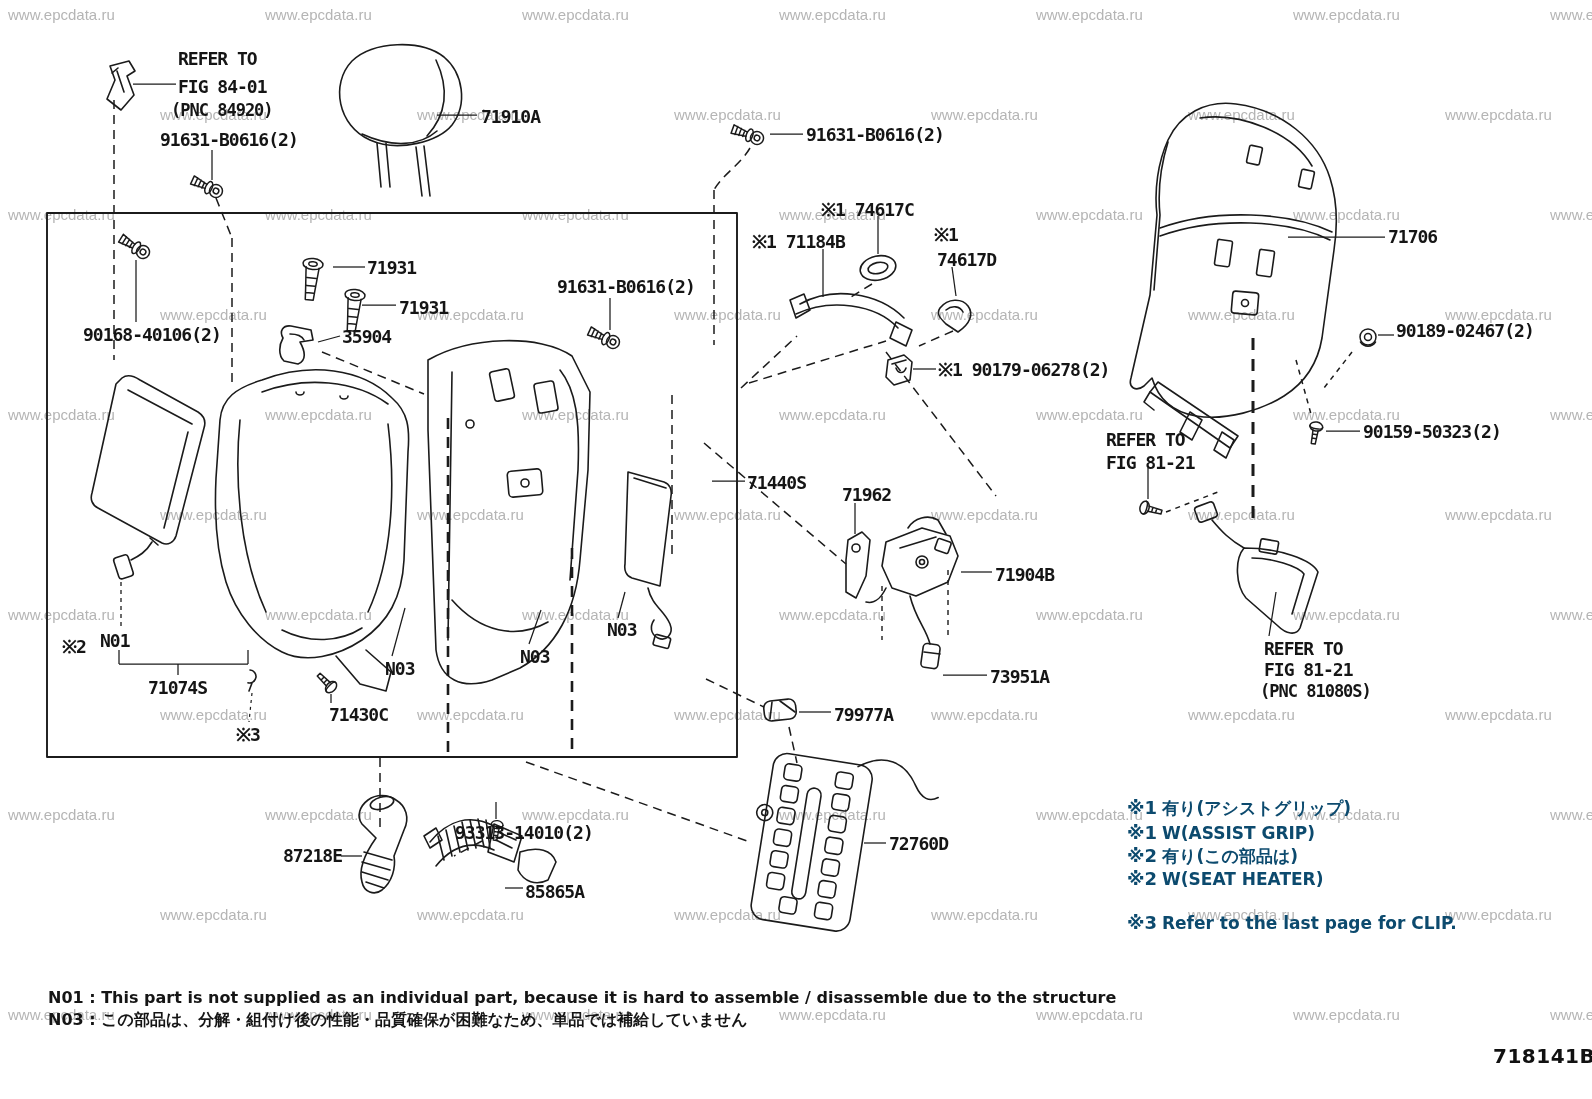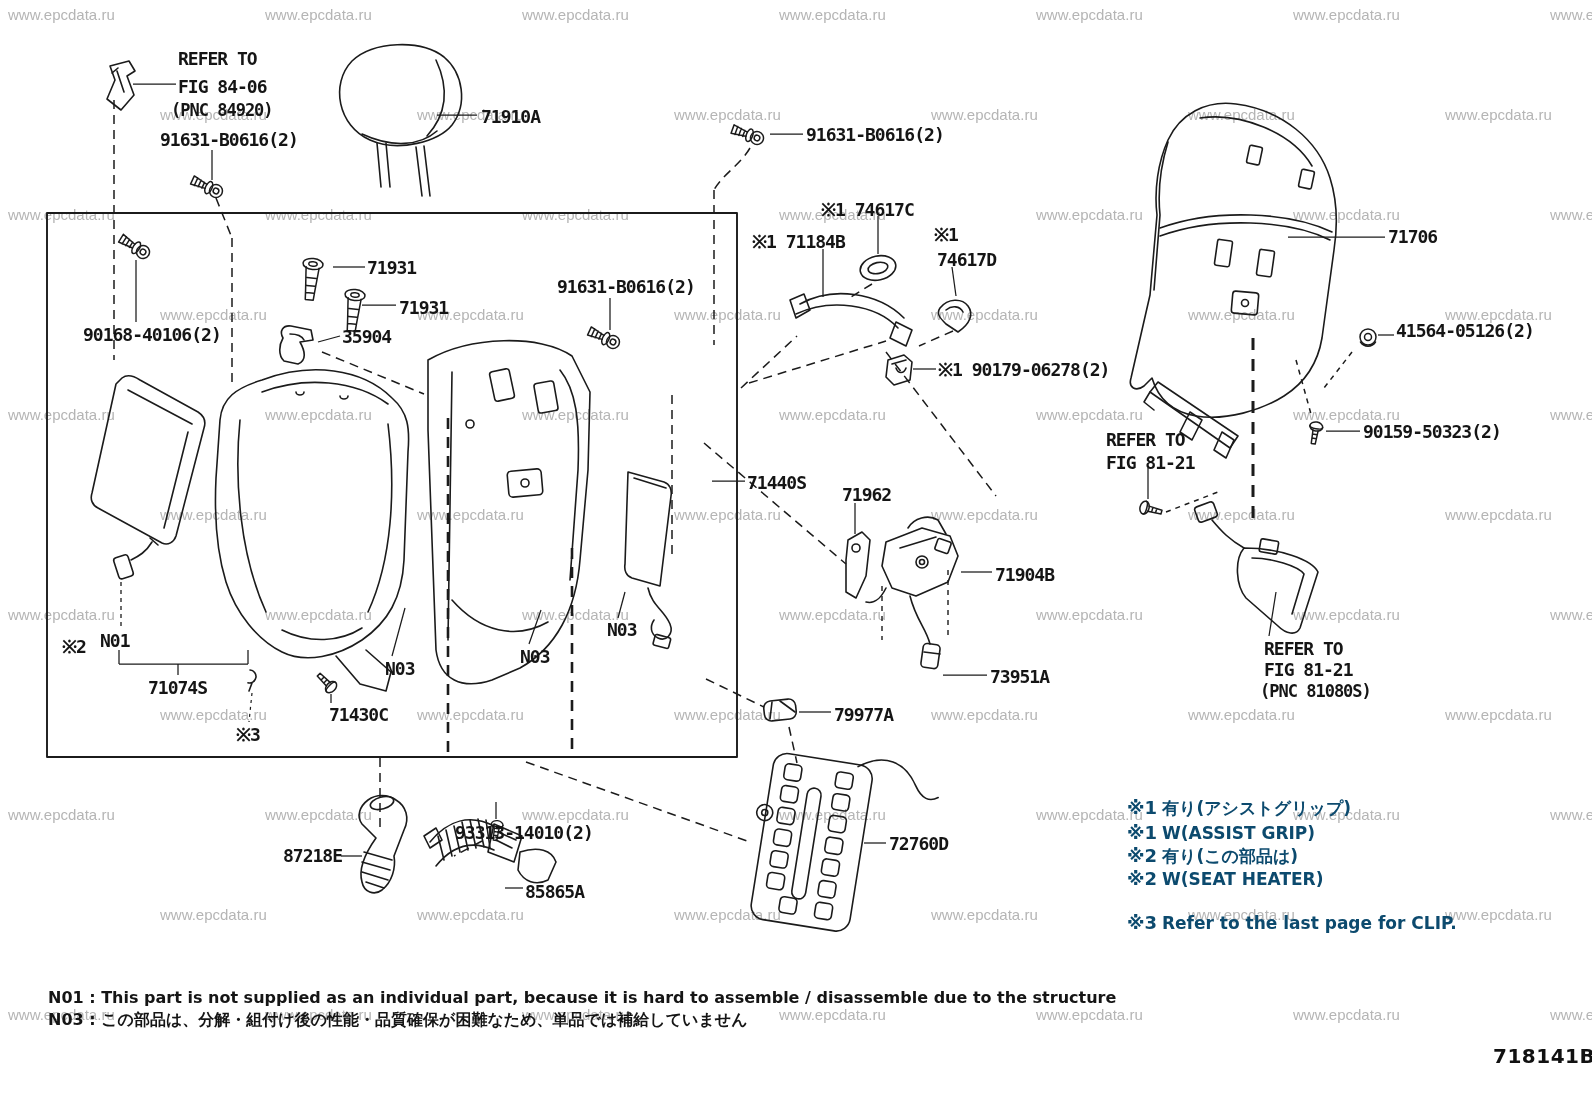--- a/index.html
+++ b/index.html
@@ -368,40 +368,40 @@
       <path d="M948,570 L948,640" stroke-dasharray="5 5" stroke-width="1.4"></path>
       <path d="M121,582 L121,628" stroke-dasharray="4 4" stroke-width="1.3"></path>
       <path d="M252,693 L249,722" stroke-dasharray="3 4" stroke-width="1.2"></path>
       <path d="M448,418 L448,755" stroke-width="2.6" stroke-dasharray="11 8"></path>
       <path d="M572,548 L572,750" stroke-width="2.6" stroke-dasharray="11 8"></path>
       <path d="M1253,338 L1253,520" stroke-width="3" stroke-dasharray="12 9"></path>
     </g>
   </svg>
 
   <div class="lbl" style="left:178px;top:48px">REFER TO</div>
-  <div class="lbl" style="left:178px;top:76px">FIG 84-06</div>
+  <div class="lbl" style="left:178px;top:76px">FIG 84-01</div>
   <div class="lbl sm" style="left:171px;top:100px">(PNC 84920)</div>
 
   <div class="lbl" style="left:160px;top:129px">91631-B0616(2)</div>
   <div class="lbl" style="left:481px;top:106px">71910A</div>
   <div class="lbl" style="left:367px;top:257px">71931</div>
   <div class="lbl" style="left:399px;top:297px">71931</div>
   <div class="lbl" style="left:83px;top:324px">90168-40106(2)</div>
   <div class="lbl" style="left:342px;top:326px">35904</div>
   <div class="lbl" style="left:557px;top:276px">91631-B0616(2)</div>
   <div class="lbl" style="left:806px;top:124px">91631-B0616(2)</div>
 
   <div class="lbl" style="left:821px;top:197px">※1 74617C</div>
   <div class="lbl" style="left:752px;top:229px">※1 71184B</div>
   <div class="lbl" style="left:934px;top:222px">※1</div>
   <div class="lbl" style="left:937px;top:249px">74617D</div>
   <div class="lbl" style="left:938px;top:357px">※1 90179-06278(2)</div>
 
   <div class="lbl" style="left:1388px;top:226px">71706</div>
-  <div class="lbl" style="left:1396px;top:320px">41564-05126(2)</div>
+  <div class="lbl" style="left:1396px;top:320px">90189-02467(2)</div>
   <div class="lbl" style="left:1363px;top:421px">90159-50323(2)</div>
 
   <div class="lbl" style="left:1106px;top:429px">REFER TO</div>
   <div class="lbl" style="left:1106px;top:452px">FIG 81-21</div>
 
   <div class="lbl" style="left:747px;top:472px">71440S</div>
   <div class="lbl" style="left:842px;top:484px">71962</div>
   <div class="lbl" style="left:995px;top:564px">71904B</div>
   <div class="lbl" style="left:990px;top:666px">73951A</div>
   <div class="lbl" style="left:834px;top:704px">79977A</div>

